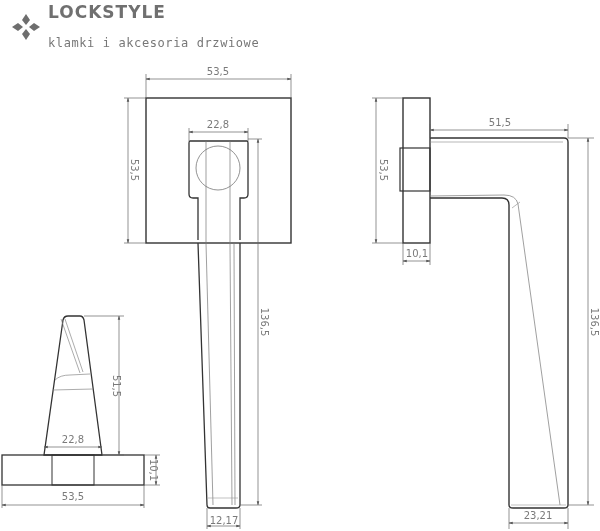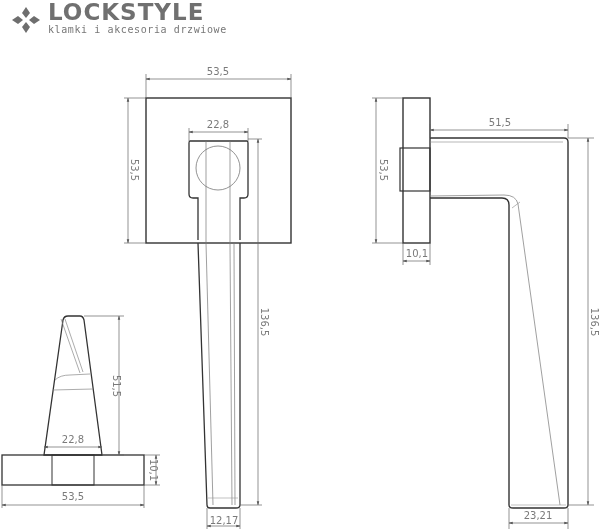--- a/index.html
+++ b/index.html
@@ -1,21 +1,21 @@
 <!DOCTYPE html>
 <html><head>
 <meta charset="utf-8">
 <style>
   html,body{margin:0;padding:0;background:#fff;}
   body{width:600px;height:531px;position:relative;overflow:hidden;font-family:"Liberation Sans",sans-serif;}
   .logo{position:absolute;left:8px;top:4px;display:flex;align-items:center;}
   .logo-mark{width:36px;height:28px;}
   .logo-text{margin-left:4px;}
-  .brand{font-family:"DejaVu Sans",sans-serif;font-weight:bold;font-size:23px;color:#707070;letter-spacing:1px;line-height:17px;}
-  .tagline{font-family:"DejaVu Sans Mono",monospace;font-size:10px;color:#777;letter-spacing:0.6px;margin-top:3px;}
+  .brand{font-family:"DejaVu Sans",sans-serif;font-weight:bold;font-size:17px;color:#707070;letter-spacing:1px;line-height:17px;}
+  .tagline{font-family:"DejaVu Sans Mono",monospace;font-size:12px;color:#777;letter-spacing:0.6px;margin-top:15px;}
   svg.draw{position:absolute;left:0;top:0;}
   .dim{font-family:"DejaVu Sans",sans-serif;font-size:10px;fill:#7a7a7a;}
 </style>
 </head>
 <body>
 
 <div class="logo">
   <svg class="logo-mark" viewBox="0 0 36 28">
     <g fill="#6e6e6e">
       <path d="M18 1 L22 7 L18 12 L14 7 Z"></path>

